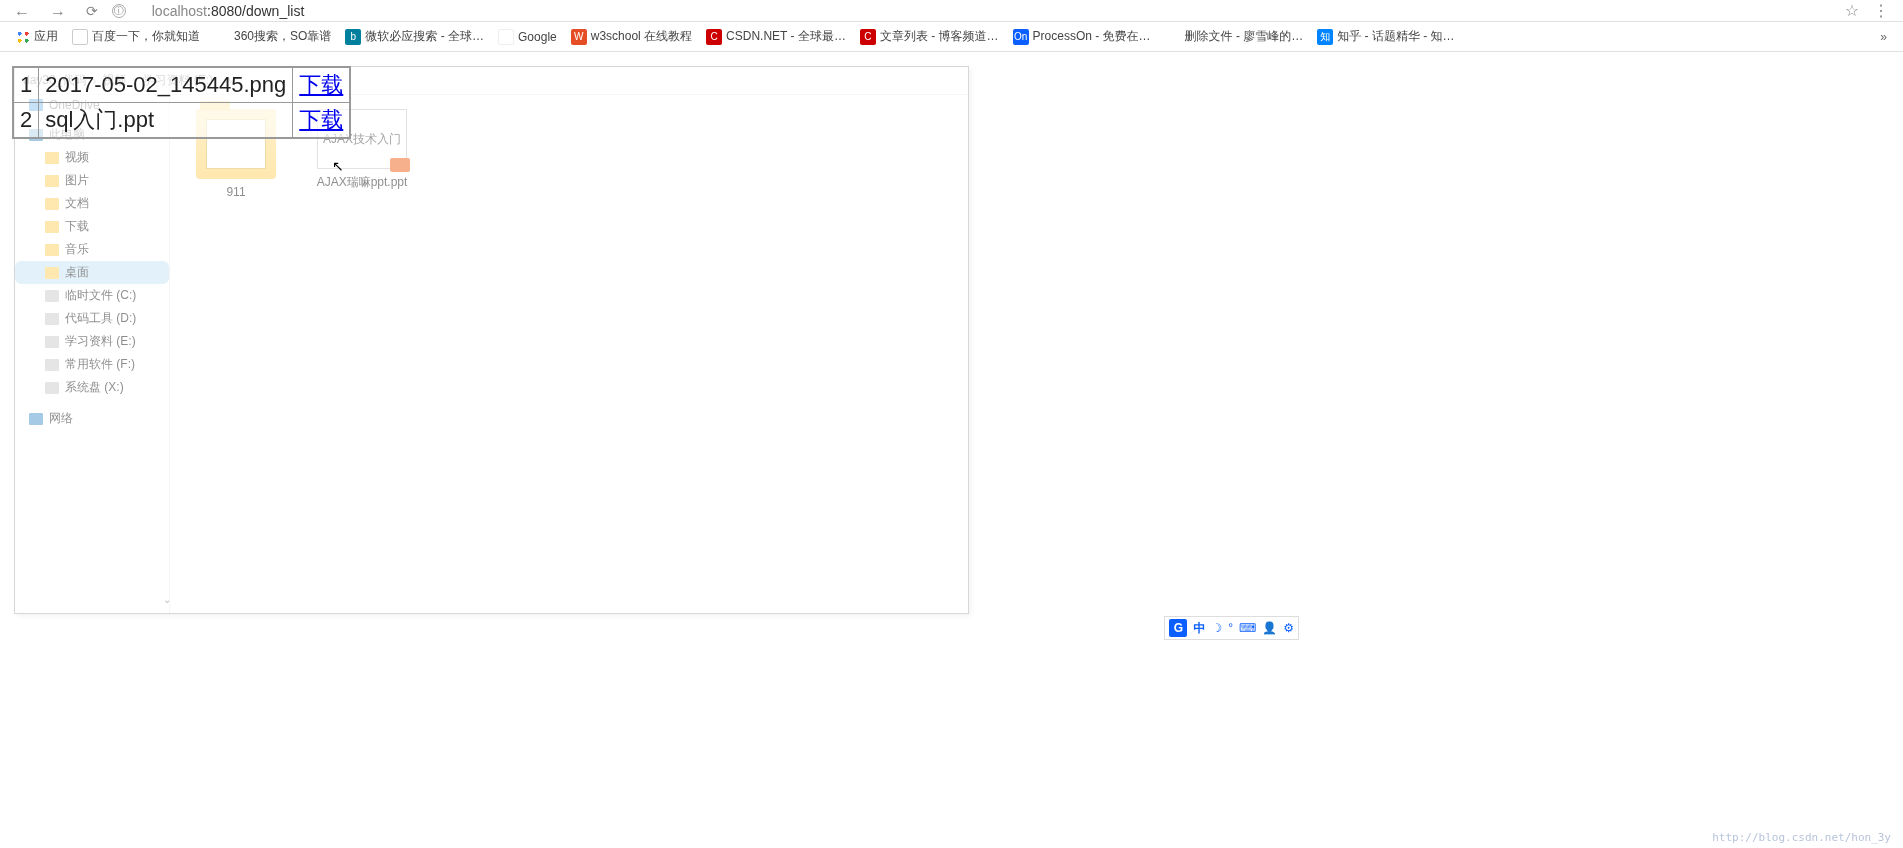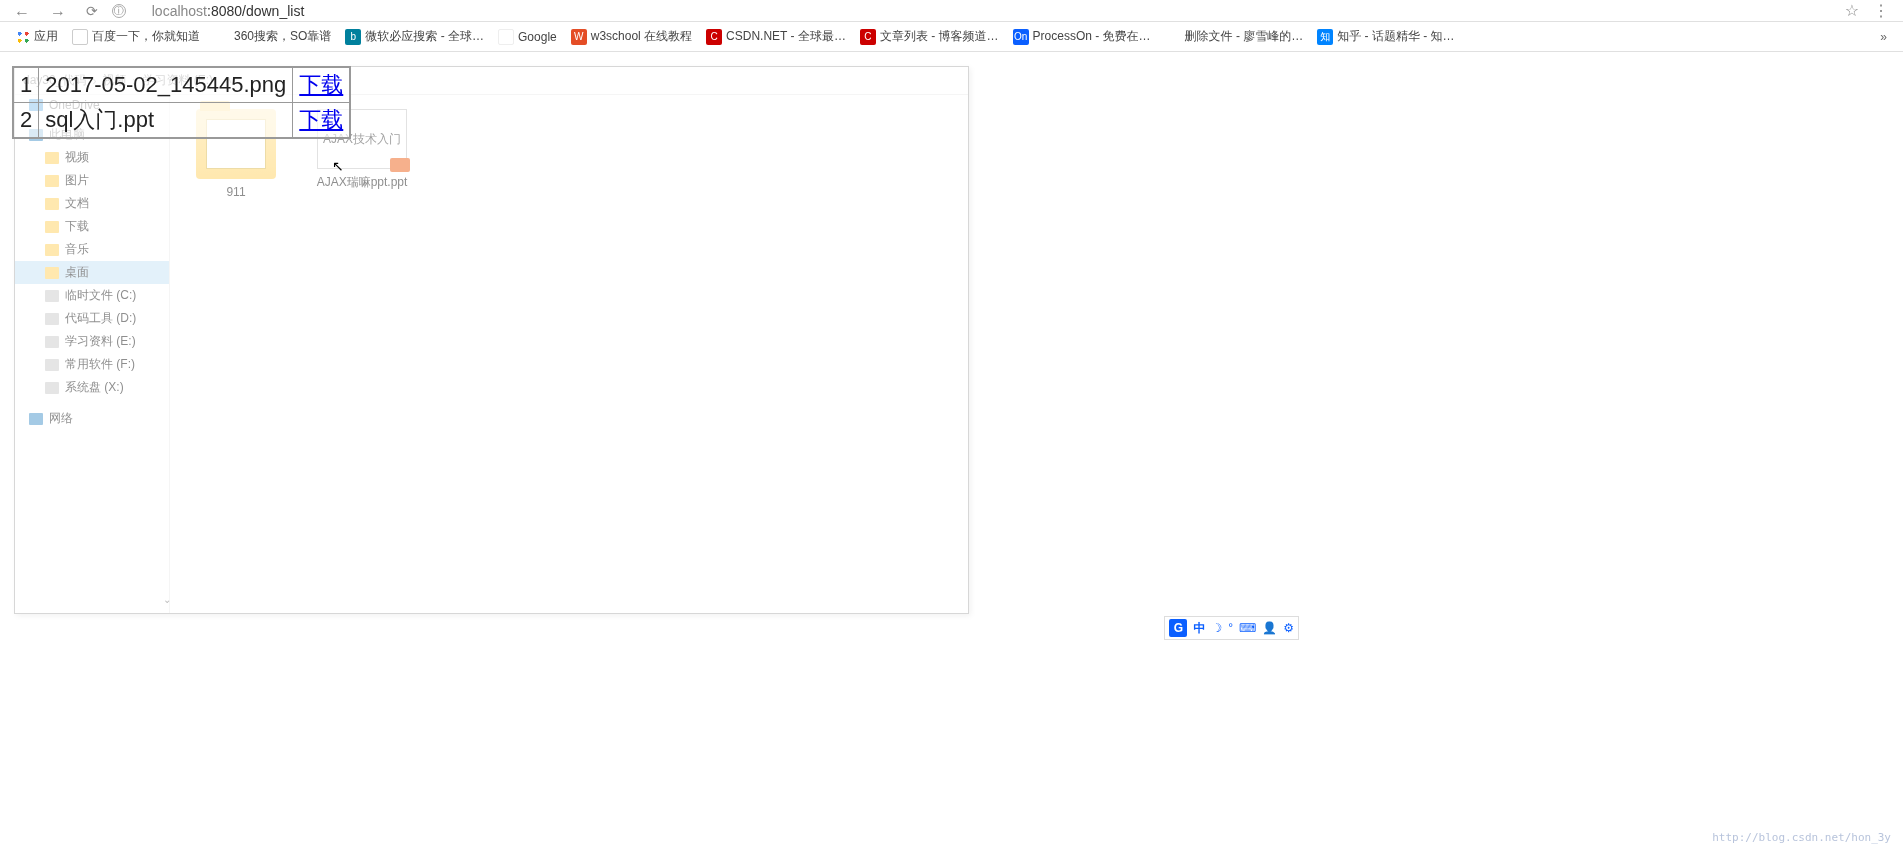--- a/index.html
+++ b/index.html
@@ -42,21 +42,21 @@
   .stage { position: relative; width: 100%; height: calc(100% - 52px); background: #fff; }
 
   
   .explorer-ghost { position: absolute; left: 14px; top: 14px; width: 955px; height: 548px; border: 1px solid #b8b8b8; background: #fff; opacity: 0.55; box-shadow: 2px 2px 6px rgba(0,0,0,0.1); }
   .exp-breadcrumb { height: 28px; border-bottom: 1px solid #eee; display: flex; align-items: center; padding: 0 8px; font-size: 12px; color: #555; gap: 6px; }
   .exp-breadcrumb .chev { color: #999; }
   .exp-body { display: flex; height: calc(100% - 28px); }
   .exp-side { width: 155px; border-right: 1px solid #eee; overflow-y: auto; font-size: 12px; background: #fff; }
   .exp-side .node { padding: 3px 8px 3px 30px; white-space: nowrap; cursor: pointer; display: flex; align-items: center; gap: 6px; color: #333; }
   .exp-side .node.root { padding-left: 14px; font-weight: normal; }
-  .exp-side .node.sel { background: #cde6f7; }
+  .exp-side .node.sel { background: #cde6f7; border-radius: 6px; }
   .exp-side .fico { width: 14px; height: 12px; display: inline-block; background: #ffd66e; border-radius: 1px; }
   .exp-side .fico.drive { background: #d0d0d0; }
   .exp-side .fico.pc { background: #5aa0d0; }
   .exp-side .fico.od { background: #0078d4; }
   .exp-side .chev-down { position: absolute; left: 148px; bottom: 8px; color: #888; font-size: 10px; }
 
   .exp-files { flex: 1; display: flex; gap: 30px; padding: 14px 18px; align-items: flex-start; }
   .file-item { width: 96px; text-align: center; cursor: pointer; }
   .folder-thumb { width: 80px; height: 70px; margin: 0 auto 6px; background: linear-gradient(#ffe6a0,#ffd66e); border-radius: 4px; position: relative; }
   .folder-thumb::before { content: ""; position: absolute; top: -8px; left: 4px; width: 30px; height: 10px; background: #ffd66e; border-radius: 2px 2px 0 0; }

